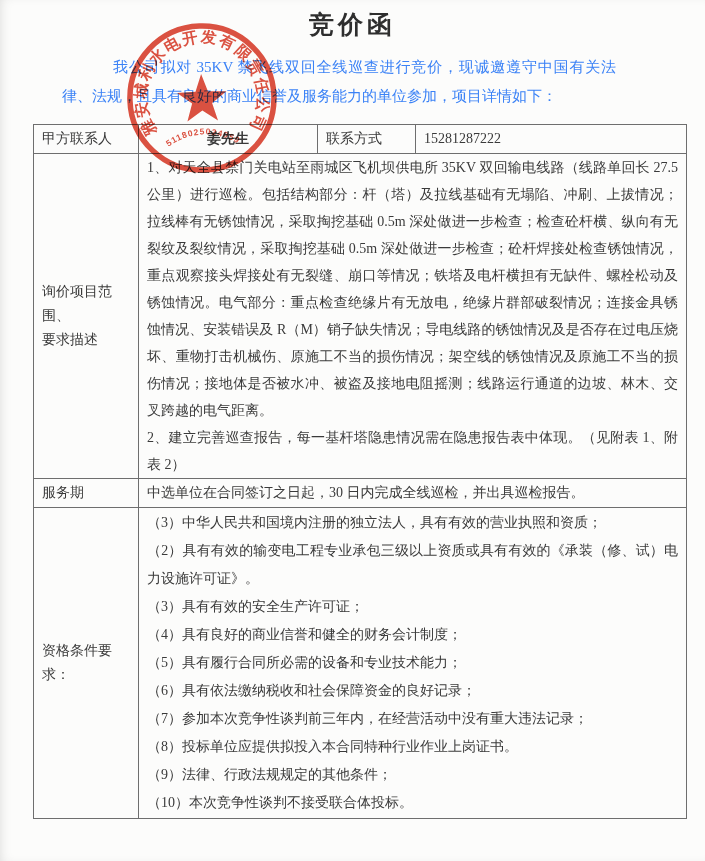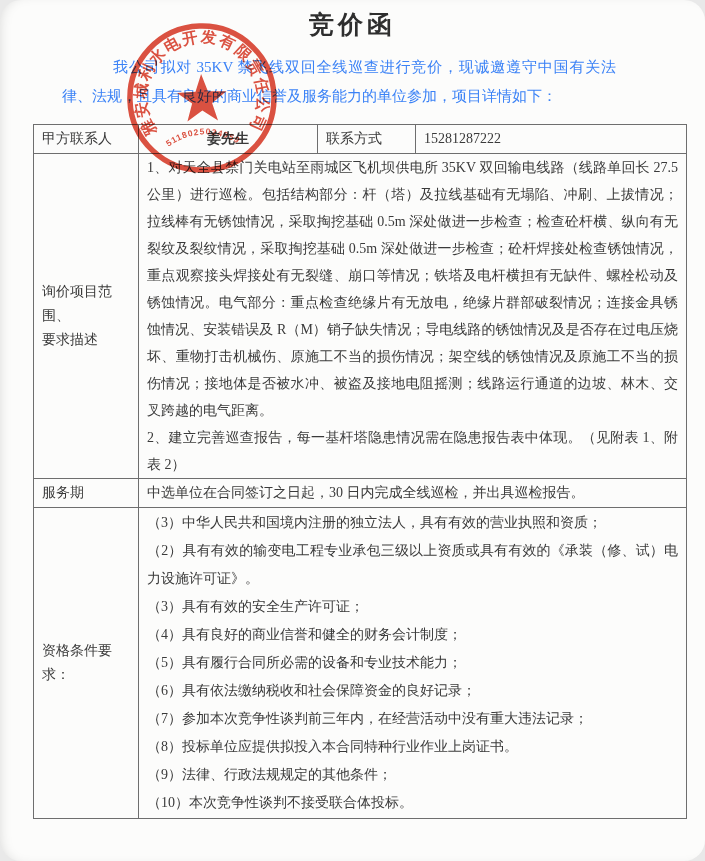--- a/index.html
+++ b/index.html
@@ -3,21 +3,20 @@
 <meta charset="utf-8">
 <style>
   :root{ --seal:#d93a27; --ink:#3a3a3a; --line:#6e6e6e; }
   html,body{margin:0;padding:0;}
   body{background:#e9e9e9;}
   .page{
     position:relative; width:705px; height:861px; margin:0 auto;
     background:#fcfcfb; overflow:hidden; color:var(--ink);
     font-family:"Liberation Serif","DejaVu Serif",serif;
     box-shadow:inset 6px 0 14px -8px rgba(0,0,0,.18);
-    border-radius:21px;
   }
   .title{
     margin:8px 0 0 0; text-align:center; font-size:25px; font-weight:600;
     letter-spacing:4px; color:#2e2e2e;
   }
   .intro{
     margin:12px 89px 13px 62px; font-size:15px; line-height:29px;
     text-indent:3.4em; text-align:justify; color:#3b82f6;
   }
   table.doc{

